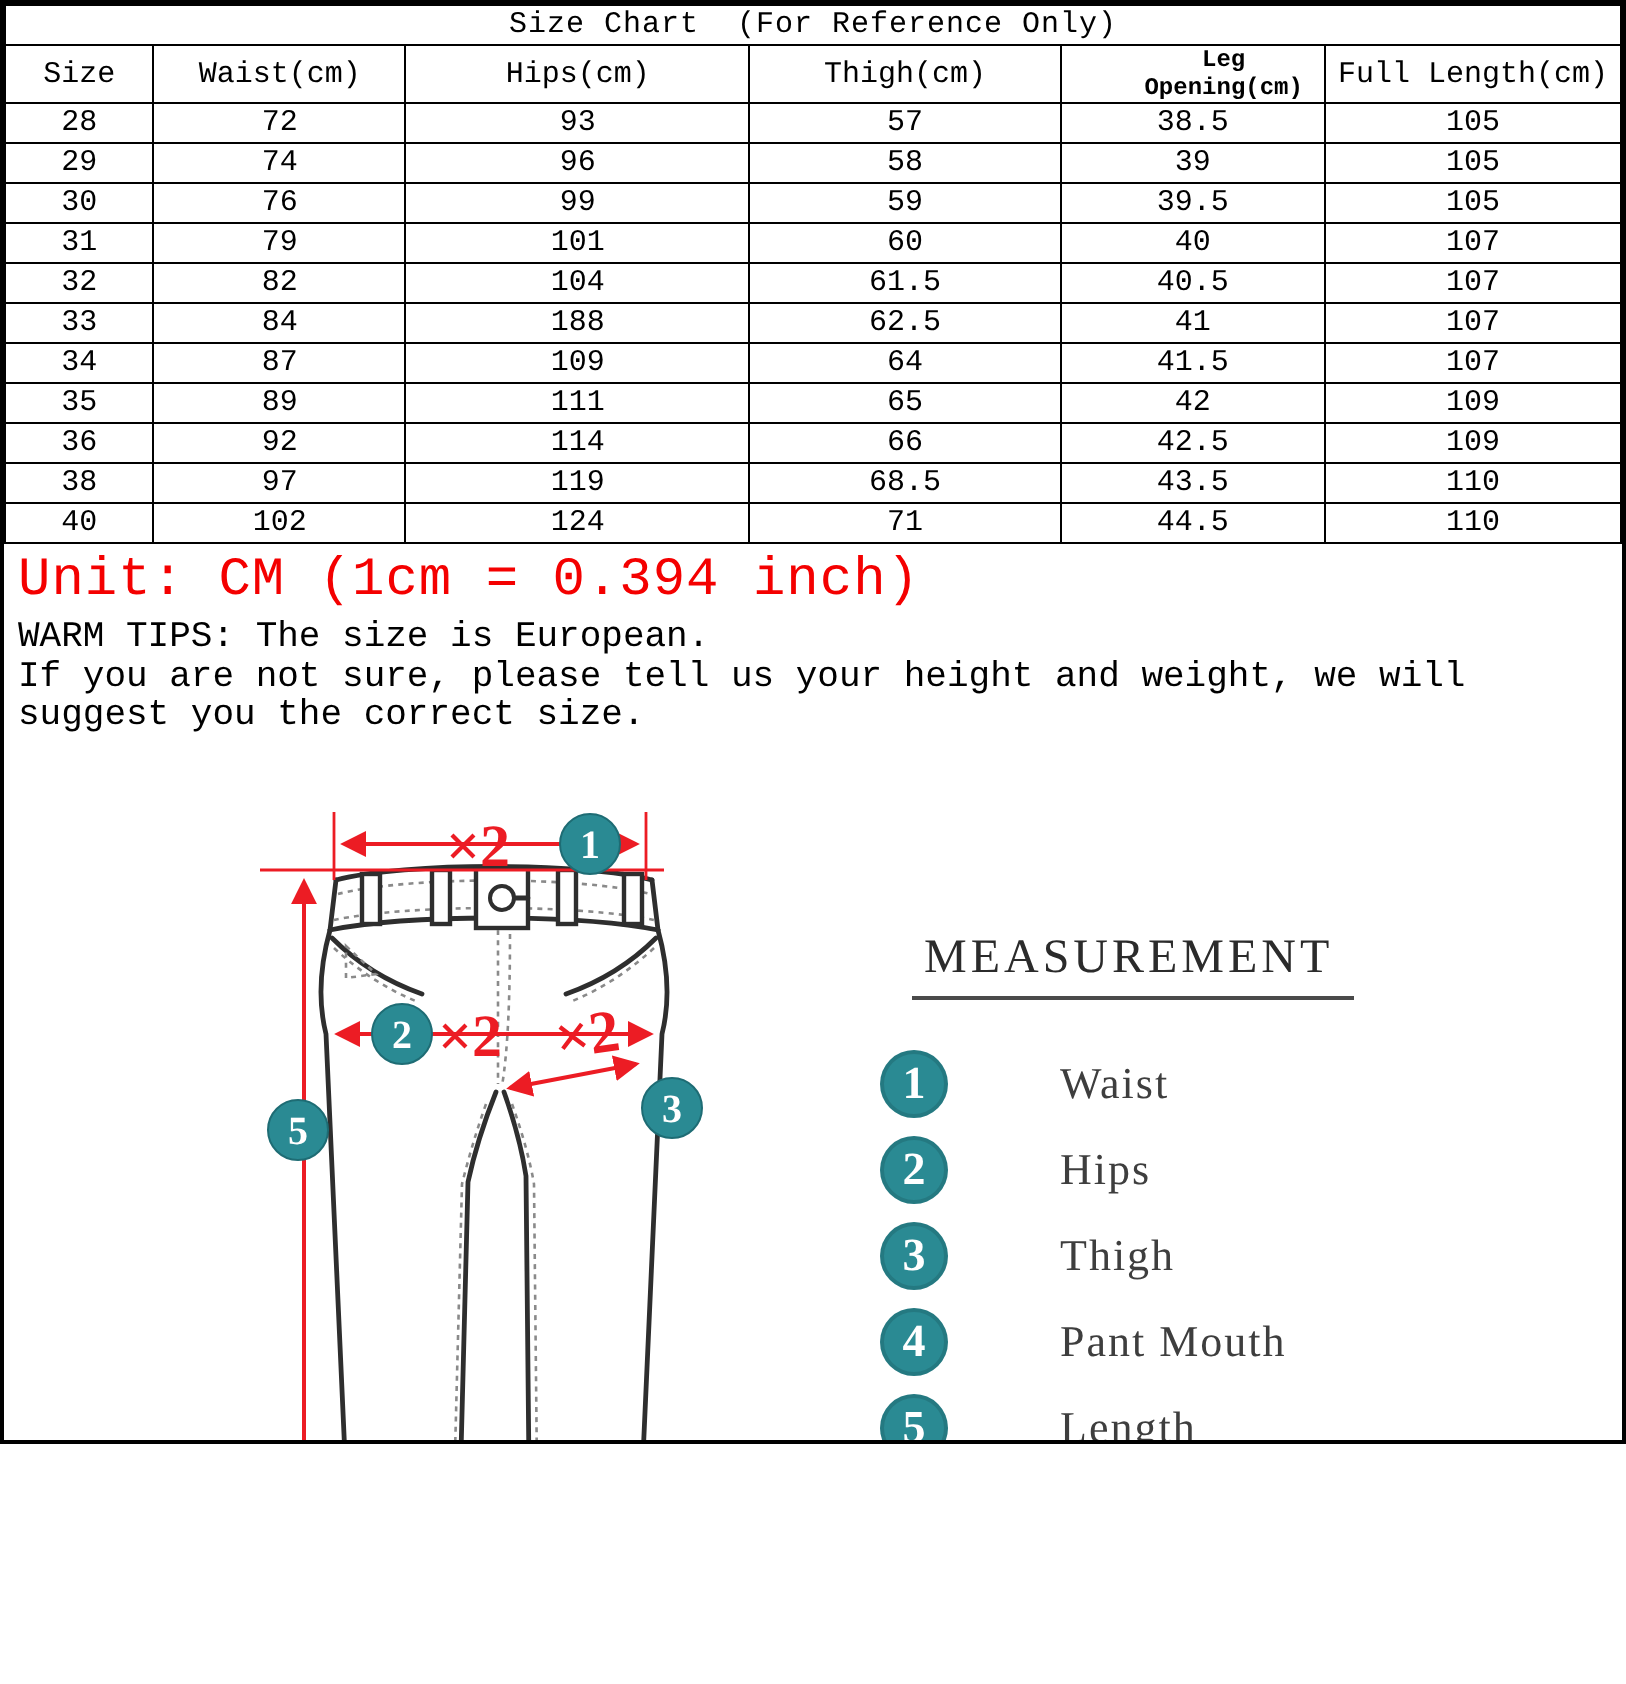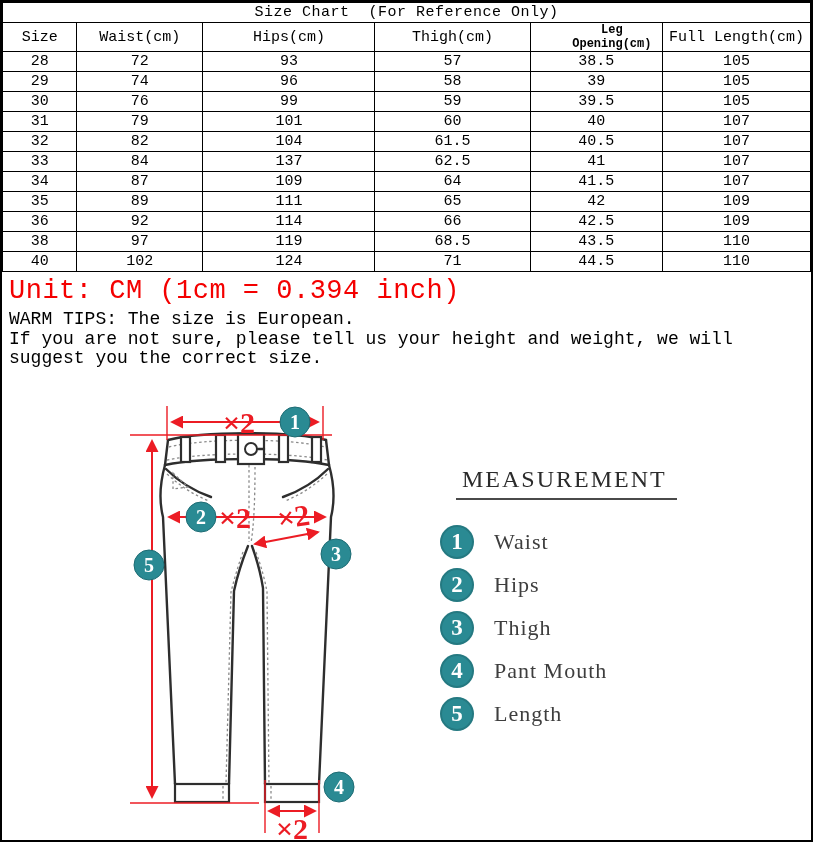--- a/index.html
+++ b/index.html
@@ -6,21 +6,21 @@
     --accent-red:#ec1c24;
     --unit-red:#f40000;
     --teal:#2a8a93;
     --ink:#000000;
     --pant-ink:#2e2e2e;
   }
   *{margin:0;padding:0;box-sizing:border-box;}
   html,body{background:#ffffff;}
   .page{
     position:relative;
-    width:813px;height:842px;
+    width:813px;height:722px;
     background:#ffffff;
     border:2px solid #000;
     overflow:hidden;
     font-family:"Liberation Mono","DejaVu Sans Mono",monospace;
     color:var(--ink);
   }
   
   table.size-table{
     width:100%;
     border-collapse:collapse;
@@ -97,21 +97,21 @@
   .legend-items{margin-top:20px;}
   .legend-item{display:flex;align-items:center;height:43px;padding-left:8px;}
   .lnum{
     flex:0 0 34px;width:34px;height:34px;border-radius:50%;
     background:var(--teal);
     color:#fff;text-align:center;
     font-size:23px;line-height:34px;font-weight:bold;
     box-shadow:inset 0 0 0 2px rgba(0,0,0,0.12);
   }
   .llabel{
-    margin-left:20px;
+    margin-left:56px;
     font-size:22px;color:#3e3e3e;letter-spacing:1px;
   }
 </style>
 </head>
 <body>
 
 <div class="page">
 
   <table class="size-table">
     <colgroup>
@@ -172,21 +172,21 @@
           <td>32</td>
           <td>82</td>
           <td>104</td>
           <td>61.5</td>
           <td>40.5</td>
           <td>107</td>
         </tr>
         <tr>
           <td>33</td>
           <td>84</td>
-          <td>137</td>
+          <td>188</td>
           <td>62.5</td>
           <td>41</td>
           <td>107</td>
         </tr>
         <tr>
           <td>34</td>
           <td>87</td>
           <td>109</td>
           <td>64</td>
           <td>41.5</td>

